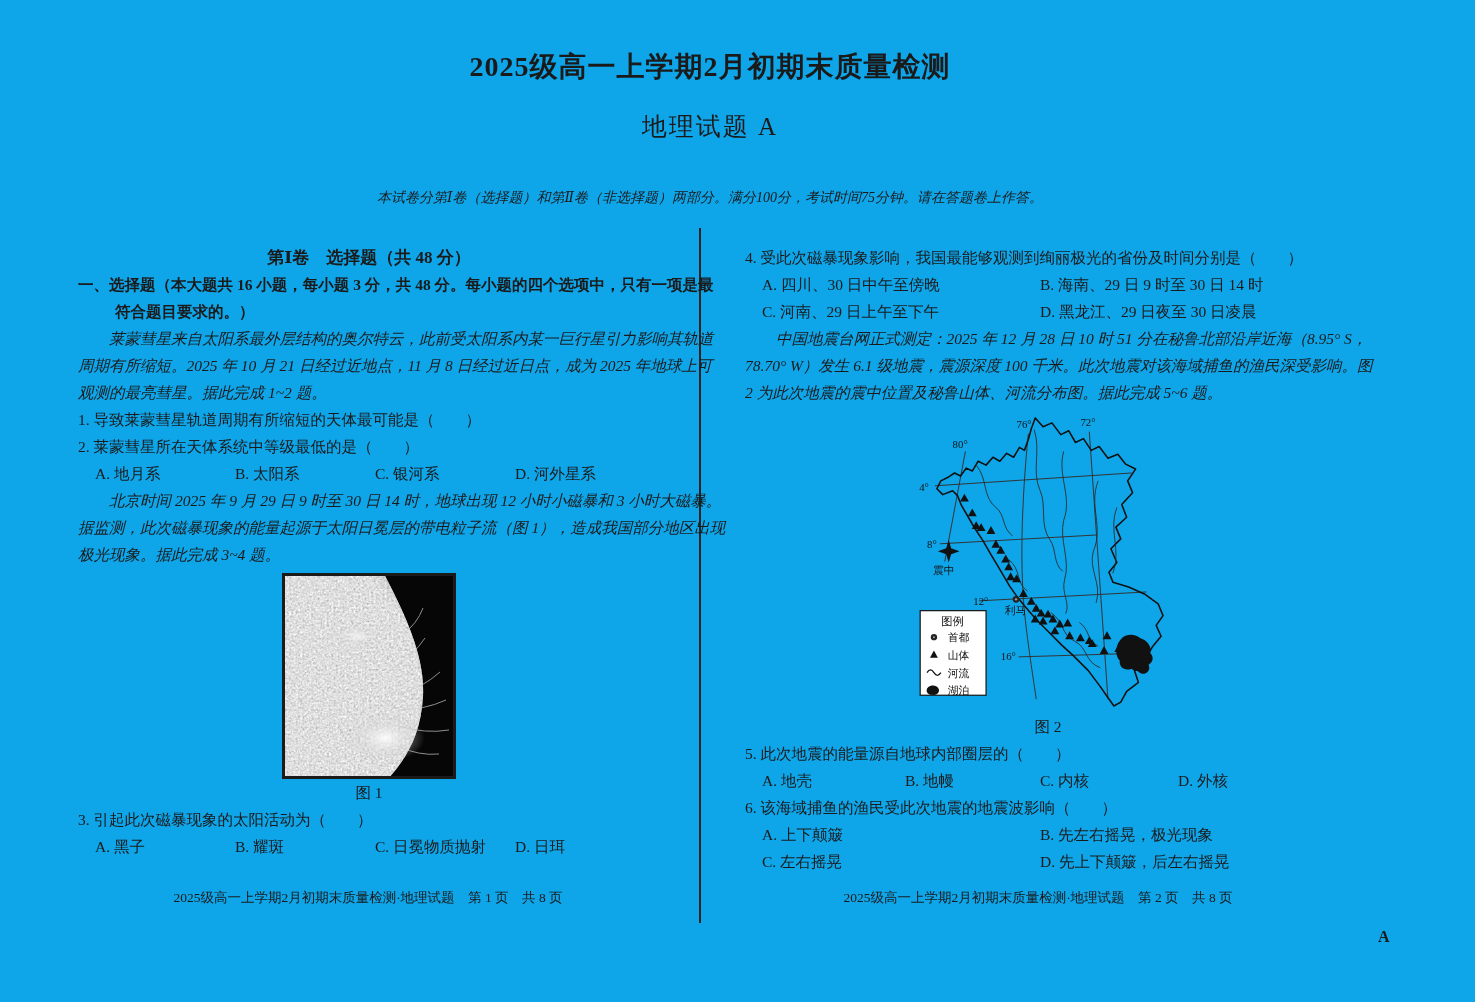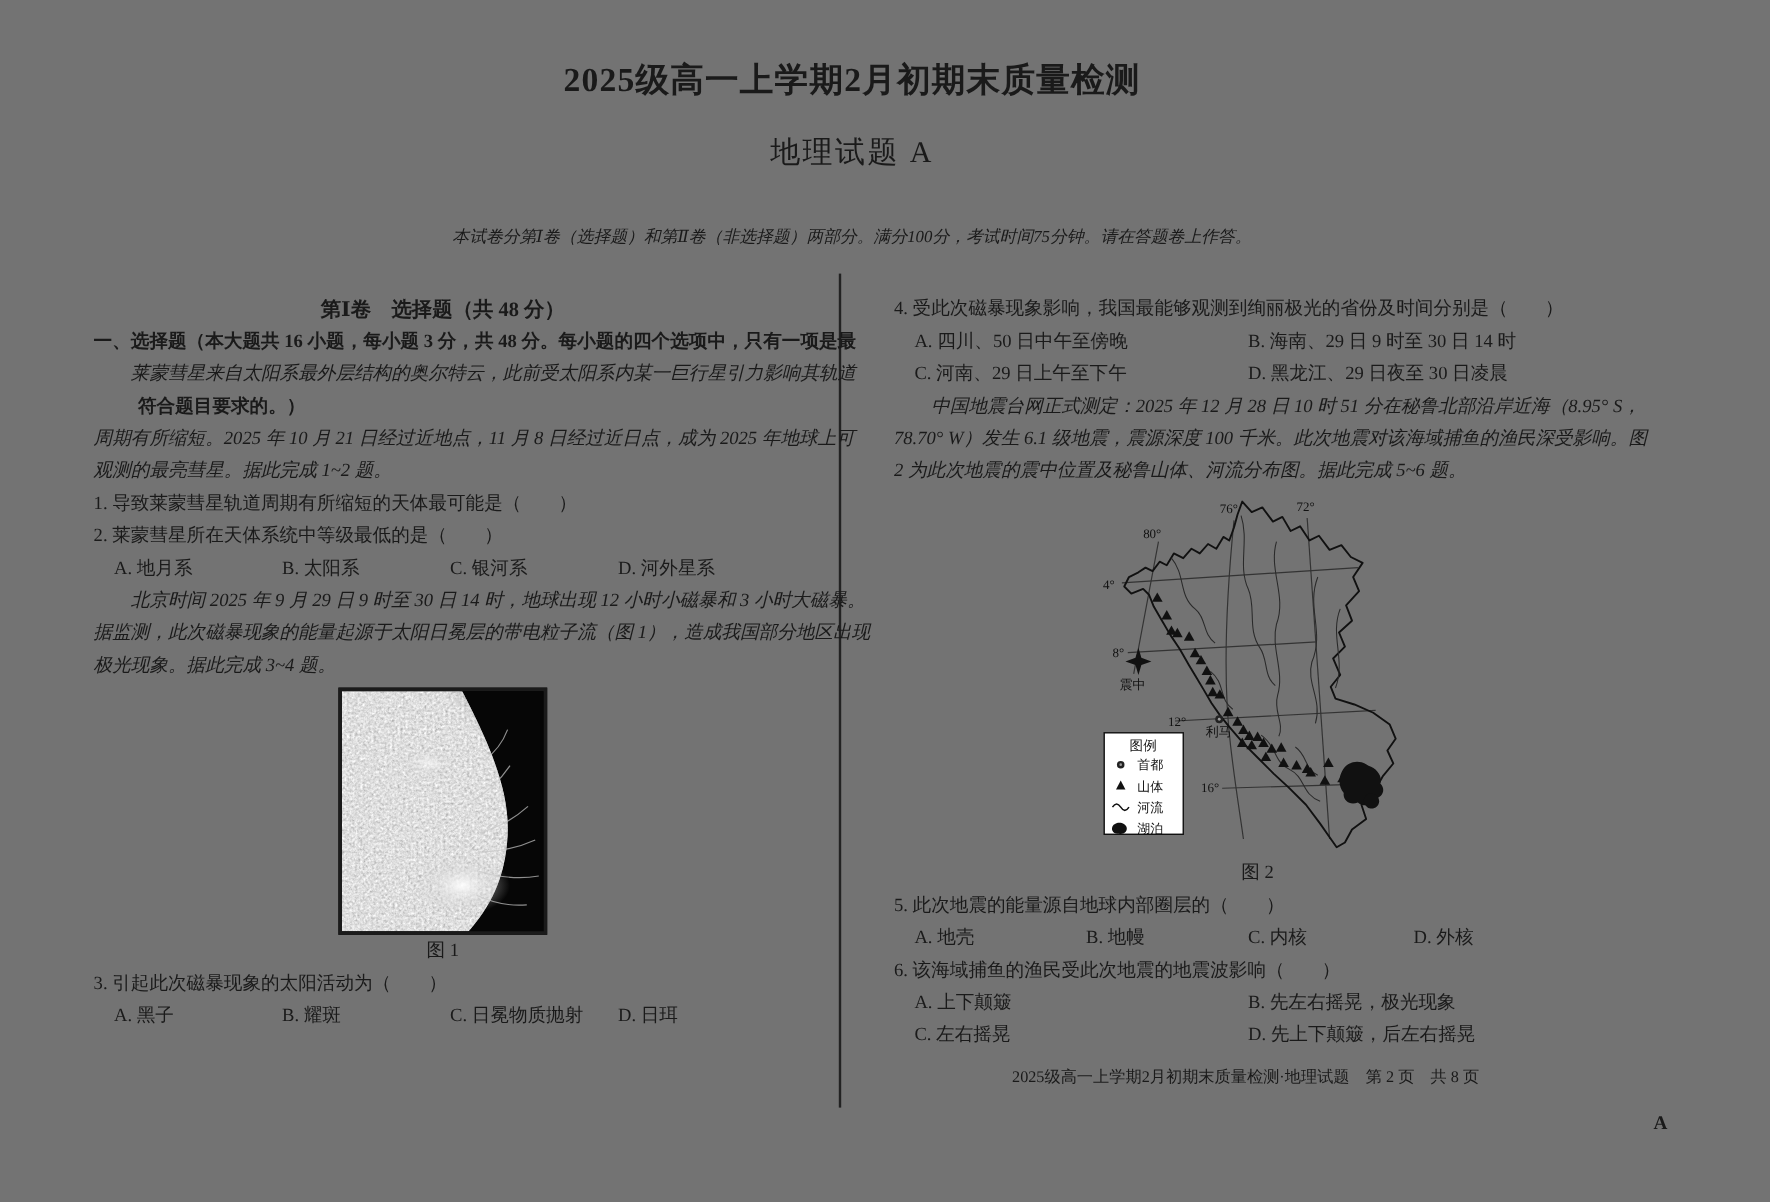--- a/index.html
+++ b/index.html
@@ -3,21 +3,21 @@
 <meta charset="utf-8">
 <style>
   html,body{margin:0;padding:0;}
   body{
     width:1475px;height:1002px;
     background:#ffffff;
     font-family:"Liberation Serif","DejaVu Serif",serif;
     color:#1a1a1a;
     overflow:hidden;
   }
-  .sheet{position:relative;width:1475px;height:1002px;background:#737373;}
+  .sheet{position:relative;width:1475px;height:1002px;background:#0ea5e9;}
 
   
   .title1{position:absolute;left:0;top:48px;width:1420px;text-align:center;
           font-size:28px;font-weight:bold;letter-spacing:1px;}
   .title2{position:absolute;left:0;top:110px;width:1420px;text-align:center;
           font-size:25px;font-weight:normal;letter-spacing:2px;}
   .instructions{position:absolute;left:0;top:189px;width:1420px;text-align:center;
           font-size:14px;font-style:italic;}
 
   
@@ -66,23 +66,23 @@
 
   <div class="title1">2025级高一上学期2月初期末质量检测</div>
   <div class="title2">地理试题 A</div>
   <div class="instructions">本试卷分第Ⅰ卷（选择题）和第Ⅱ卷（非选择题）两部分。满分100分，考试时间75分钟。请在答题卷上作答。</div>
 
   <div class="divider"></div>
 
   <div class="col col-left">
     <div class="section-title">第Ⅰ卷　选择题（共 48 分）</div>
     <div class="line bold">一、选择题（本大题共 16 小题，每小题 3 分，共 48 分。每小题的四个选项中，只有一项是最</div>
+    <div class="line bold indent2">符合题目要求的。）</div>
+
     <div class="line kai indent1">莱蒙彗星来自太阳系最外层结构的奥尔特云，此前受太阳系内某一巨行星引力影响其轨道</div>
-
-    <div class="line bold indent2">符合题目要求的。）</div>
     <div class="line kai">周期有所缩短。2025 年 10 月 21 日经过近地点，11 月 8 日经过近日点，成为 2025 年地球上可</div>
     <div class="line kai">观测的最亮彗星。据此完成 1~2 题。</div>
 
     <div class="line">1.  导致莱蒙彗星轨道周期有所缩短的天体最可能是（　　）</div>
 
     <div class="line">2.  莱蒙彗星所在天体系统中等级最低的是（　　）</div>
     <div class="opts4">
       <span class="o">A. 地月系</span>
       <span class="o">B. 太阳系</span>
       <span class="o">C. 银河系</span>
@@ -139,21 +139,21 @@
       <span class="o">A. 黑子</span>
       <span class="o">B. 耀斑</span>
       <span class="o">C. 日冕物质抛射</span>
       <span class="o">D. 日珥</span>
     </div>
   </div>
 
   <div class="col col-right">
     <div class="line">4.  受此次磁暴现象影响，我国最能够观测到绚丽极光的省份及时间分别是（　　）</div>
     <div class="opts2">
-      <span class="oa">A. 四川、50 日中午至傍晚</span>
+      <span class="oa">A. 四川、30 日中午至傍晚</span>
       <span class="ob">B. 海南、29 日 9 时至 30 日 14 时</span>
     </div>
     <div class="opts2">
       <span class="oa">C. 河南、29 日上午至下午</span>
       <span class="ob">D. 黑龙江、29 日夜至 30 日凌晨</span>
     </div>
 
     <div class="line kai indent1">中国地震台网正式测定：2025 年 12 月 28 日 10 时 51 分在秘鲁北部沿岸近海（8.95° S，</div>
     <div class="line kai">78.70° W）发生 6.1 级地震，震源深度 100 千米。此次地震对该海域捕鱼的渔民深受影响。图</div>
     <div class="line kai">2 为此次地震的震中位置及秘鲁山体、河流分布图。据此完成 5~6 题。</div>
@@ -271,16 +271,17 @@
     <div class="opts2">
       <span class="oa">A. 上下颠簸</span>
       <span class="ob">B. 先左右摇晃，极光现象</span>
     </div>
     <div class="opts2">
       <span class="oa">C. 左右摇晃</span>
       <span class="ob">D. 先上下颠簸，后左右摇晃</span>
     </div>
   </div>
 
+  <div class="footer footer-left">2025级高一上学期2月初期末质量检测·地理试题　第 1 页　共 8 页</div>
   <div class="footer footer-right">2025级高一上学期2月初期末质量检测·地理试题　第 2 页　共 8 页</div>
   <div class="corner">A</div>
 
 </div>
 
 </body></html>

